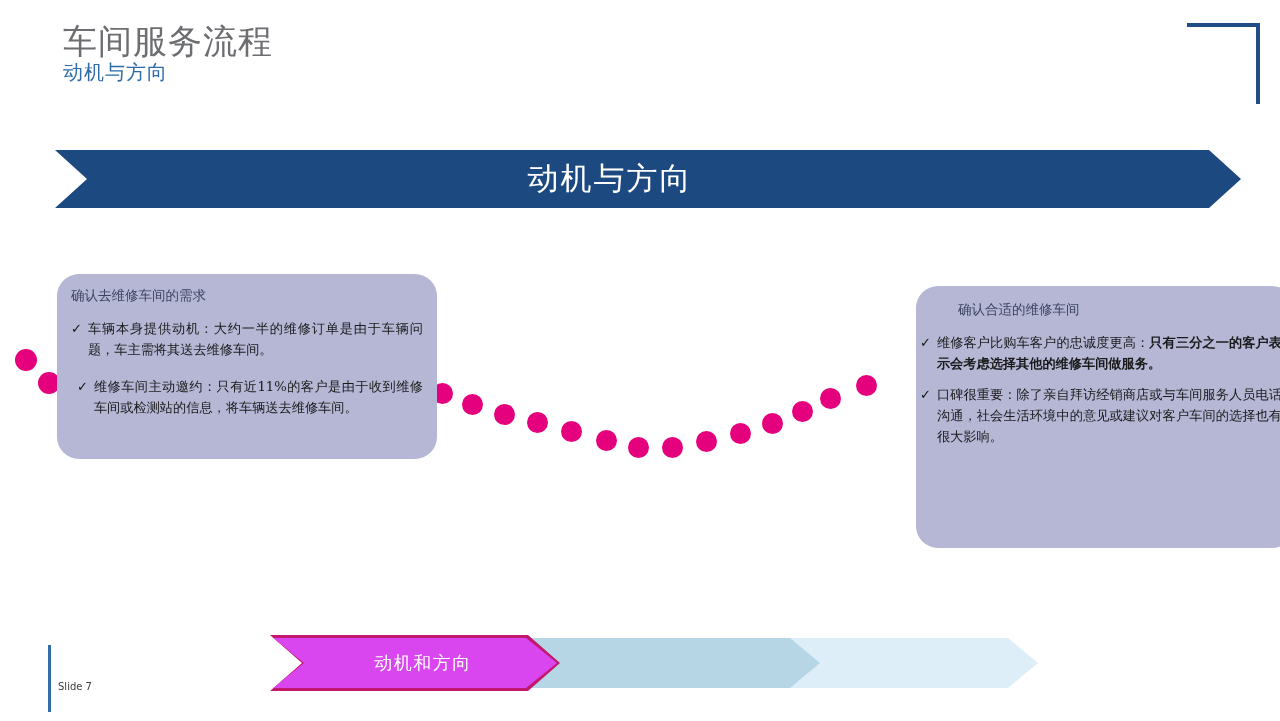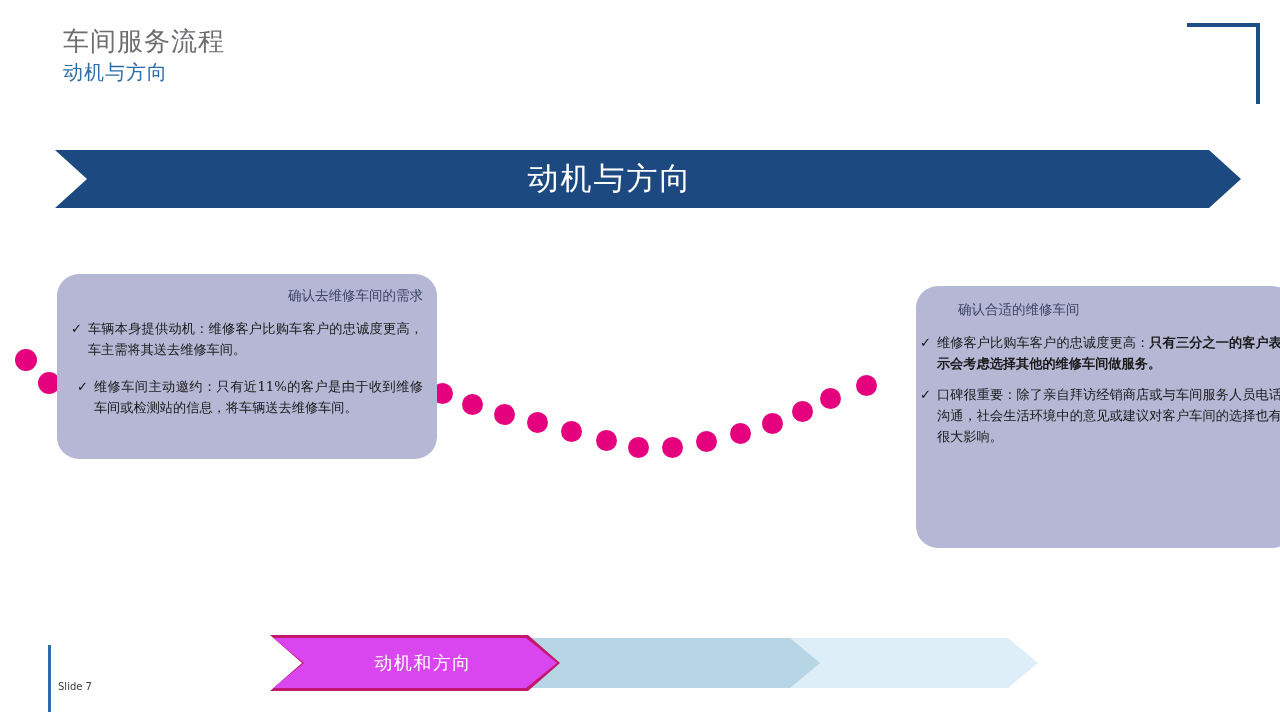--- a/index.html
+++ b/index.html
@@ -16,21 +16,21 @@
   .corner-h{
     position:absolute;left:1187px;top:23px;width:73px;height:4px;background:#1f4e87;
   }
   .corner-v{
     position:absolute;left:1256px;top:23px;width:4px;height:81px;background:#1f4e87;
   }
 
   
   .hdr{position:absolute;left:63px;top:26px;}
   .hdr-title{
-    font-size:26px;color:#6d6e71;letter-spacing:1px;line-height:30px;
+    font-size:34px;color:#6d6e71;letter-spacing:1px;line-height:30px;
     font-family:"DejaVu Sans","Liberation Sans",sans-serif;font-weight:400;
   }
   .hdr-sub{
     font-size:20px;color:#2f6ca8;letter-spacing:1px;line-height:26px;margin-top:3px;
     font-family:"DejaVu Sans","Liberation Sans",sans-serif;font-weight:400;
   }
 
   
   .banner{
     position:absolute;left:55px;top:150px;width:1186px;height:58px;
@@ -50,21 +50,21 @@
 
   
   .box{
     position:absolute;background:#b5b7d5;border-radius:22px;
     box-sizing:border-box;
   }
   .box-l{left:57px;top:274px;width:380px;height:185px;padding:12px 14px 0 14px;}
   .box-r{left:916px;top:286px;width:378px;height:262px;padding:14px 12px 0 4px;}
 
   .box-title{
-    text-align:right;color:#3d4463;font-size:13.5px;line-height:18px;
+    text-align:left;color:#3d4463;font-size:13.5px;line-height:18px;
     font-family:"DejaVu Sans","Liberation Sans",sans-serif;
   }
   .box-title.left-al{text-align:left;padding-left:38px;}
 
   .bullets{margin-top:14px;}
   .bullet{
     display:flex;gap:6px;font-size:13.2px;line-height:21px;color:#1a1a1a;
     font-family:"DejaVu Serif","Liberation Serif",serif;
     margin-bottom:16px;
   }
@@ -154,21 +154,21 @@
       <div class="dot" style="left: 856px; top: 120px; width: 21px; height: 21px; background: rgb(229, 0, 125);"></div>
       <div class="dot" style="left: 1246px; top: 131px; width: 21px; height: 21px; background: rgb(229, 0, 125);"></div>
       <div class="dot" style="left: 1268px; top: 131px; width: 21px; height: 21px; background: rgb(229, 0, 125);"></div>
     </div>
 
   <div class="box box-l">
     <div class="box-title">确认去维修车间的需求</div>
     <div class="bullets">
       <div class="bullet">
         <span class="tick">✓</span>
-        <span class="txt">车辆本身提供动机：维修客户比购车客户的忠诚度更高，车主需将其送去维修车间。</span>
+        <span class="txt">车辆本身提供动机：大约一半的维修订单是由于车辆问题，车主需将其送去维修车间。</span>
       </div>
       <div class="bullet indent">
         <span class="tick">✓</span>
         <span class="txt">维修车间主动邀约：只有近11%的客户是由于收到维修车间或检测站的信息，将车辆送去维修车间。</span>
       </div>
     </div>
   </div>
 
   <div class="box box-r">
     <div class="box-title left-al">确认合适的维修车间</div>

